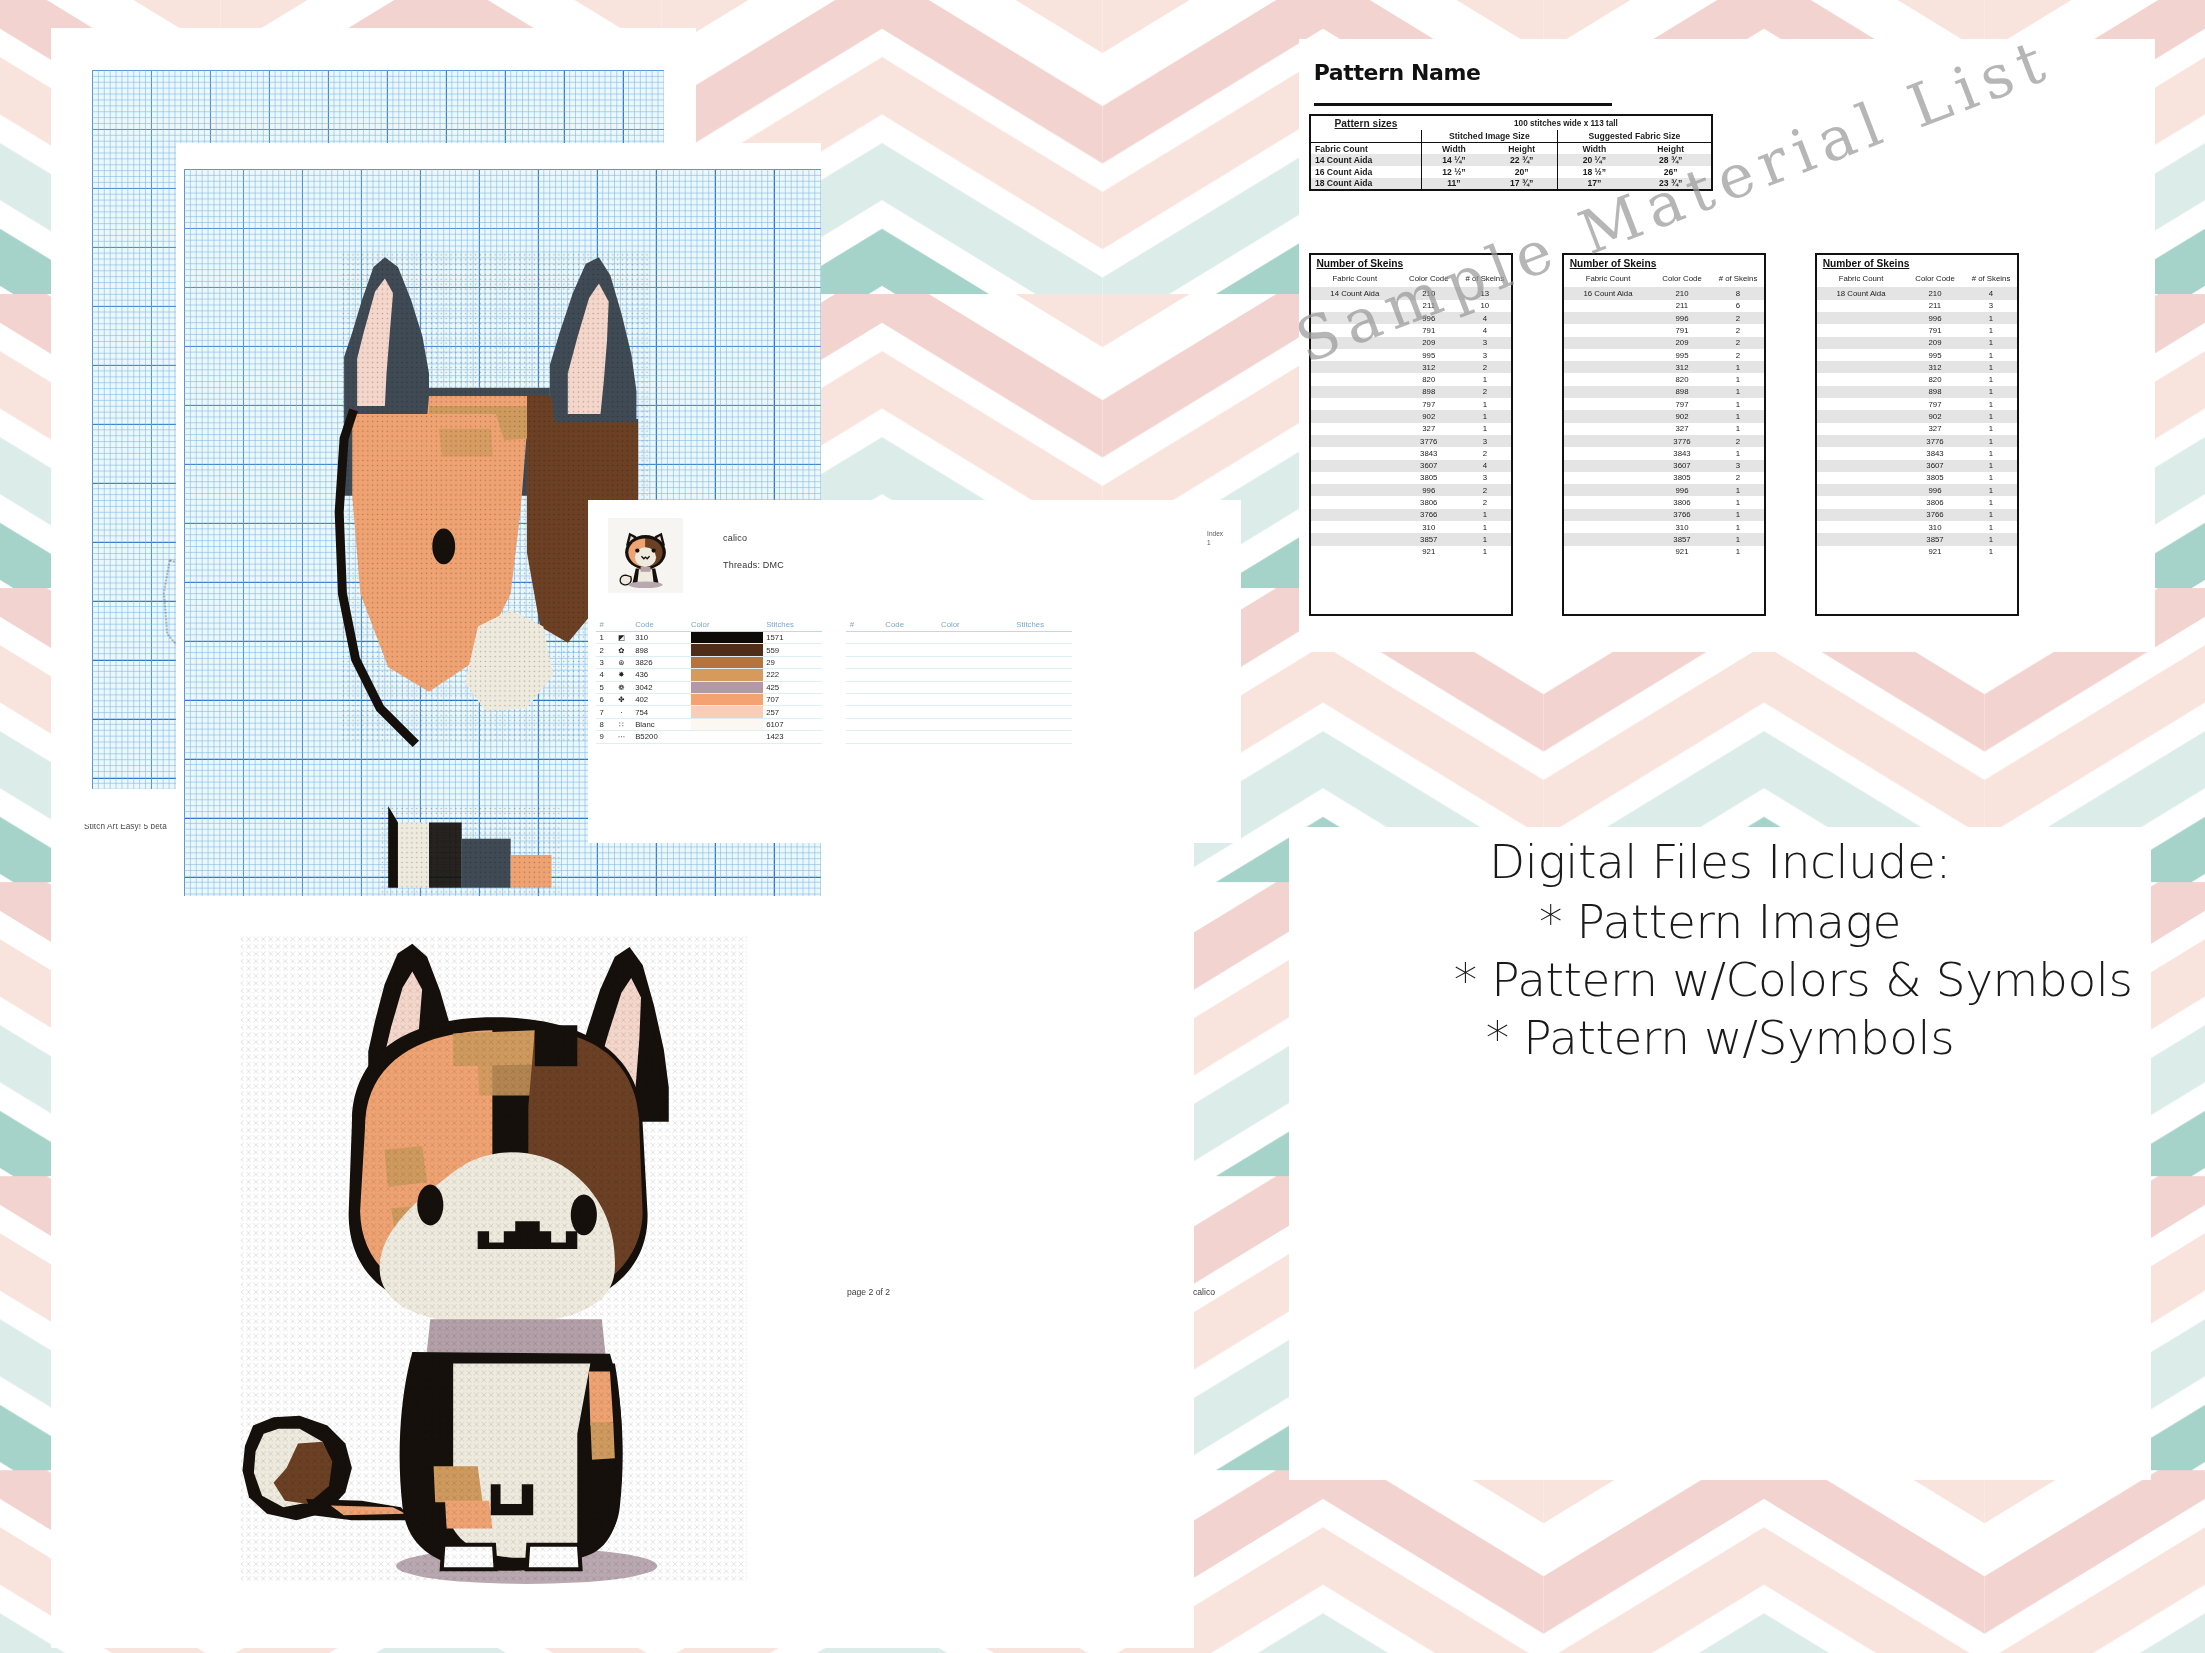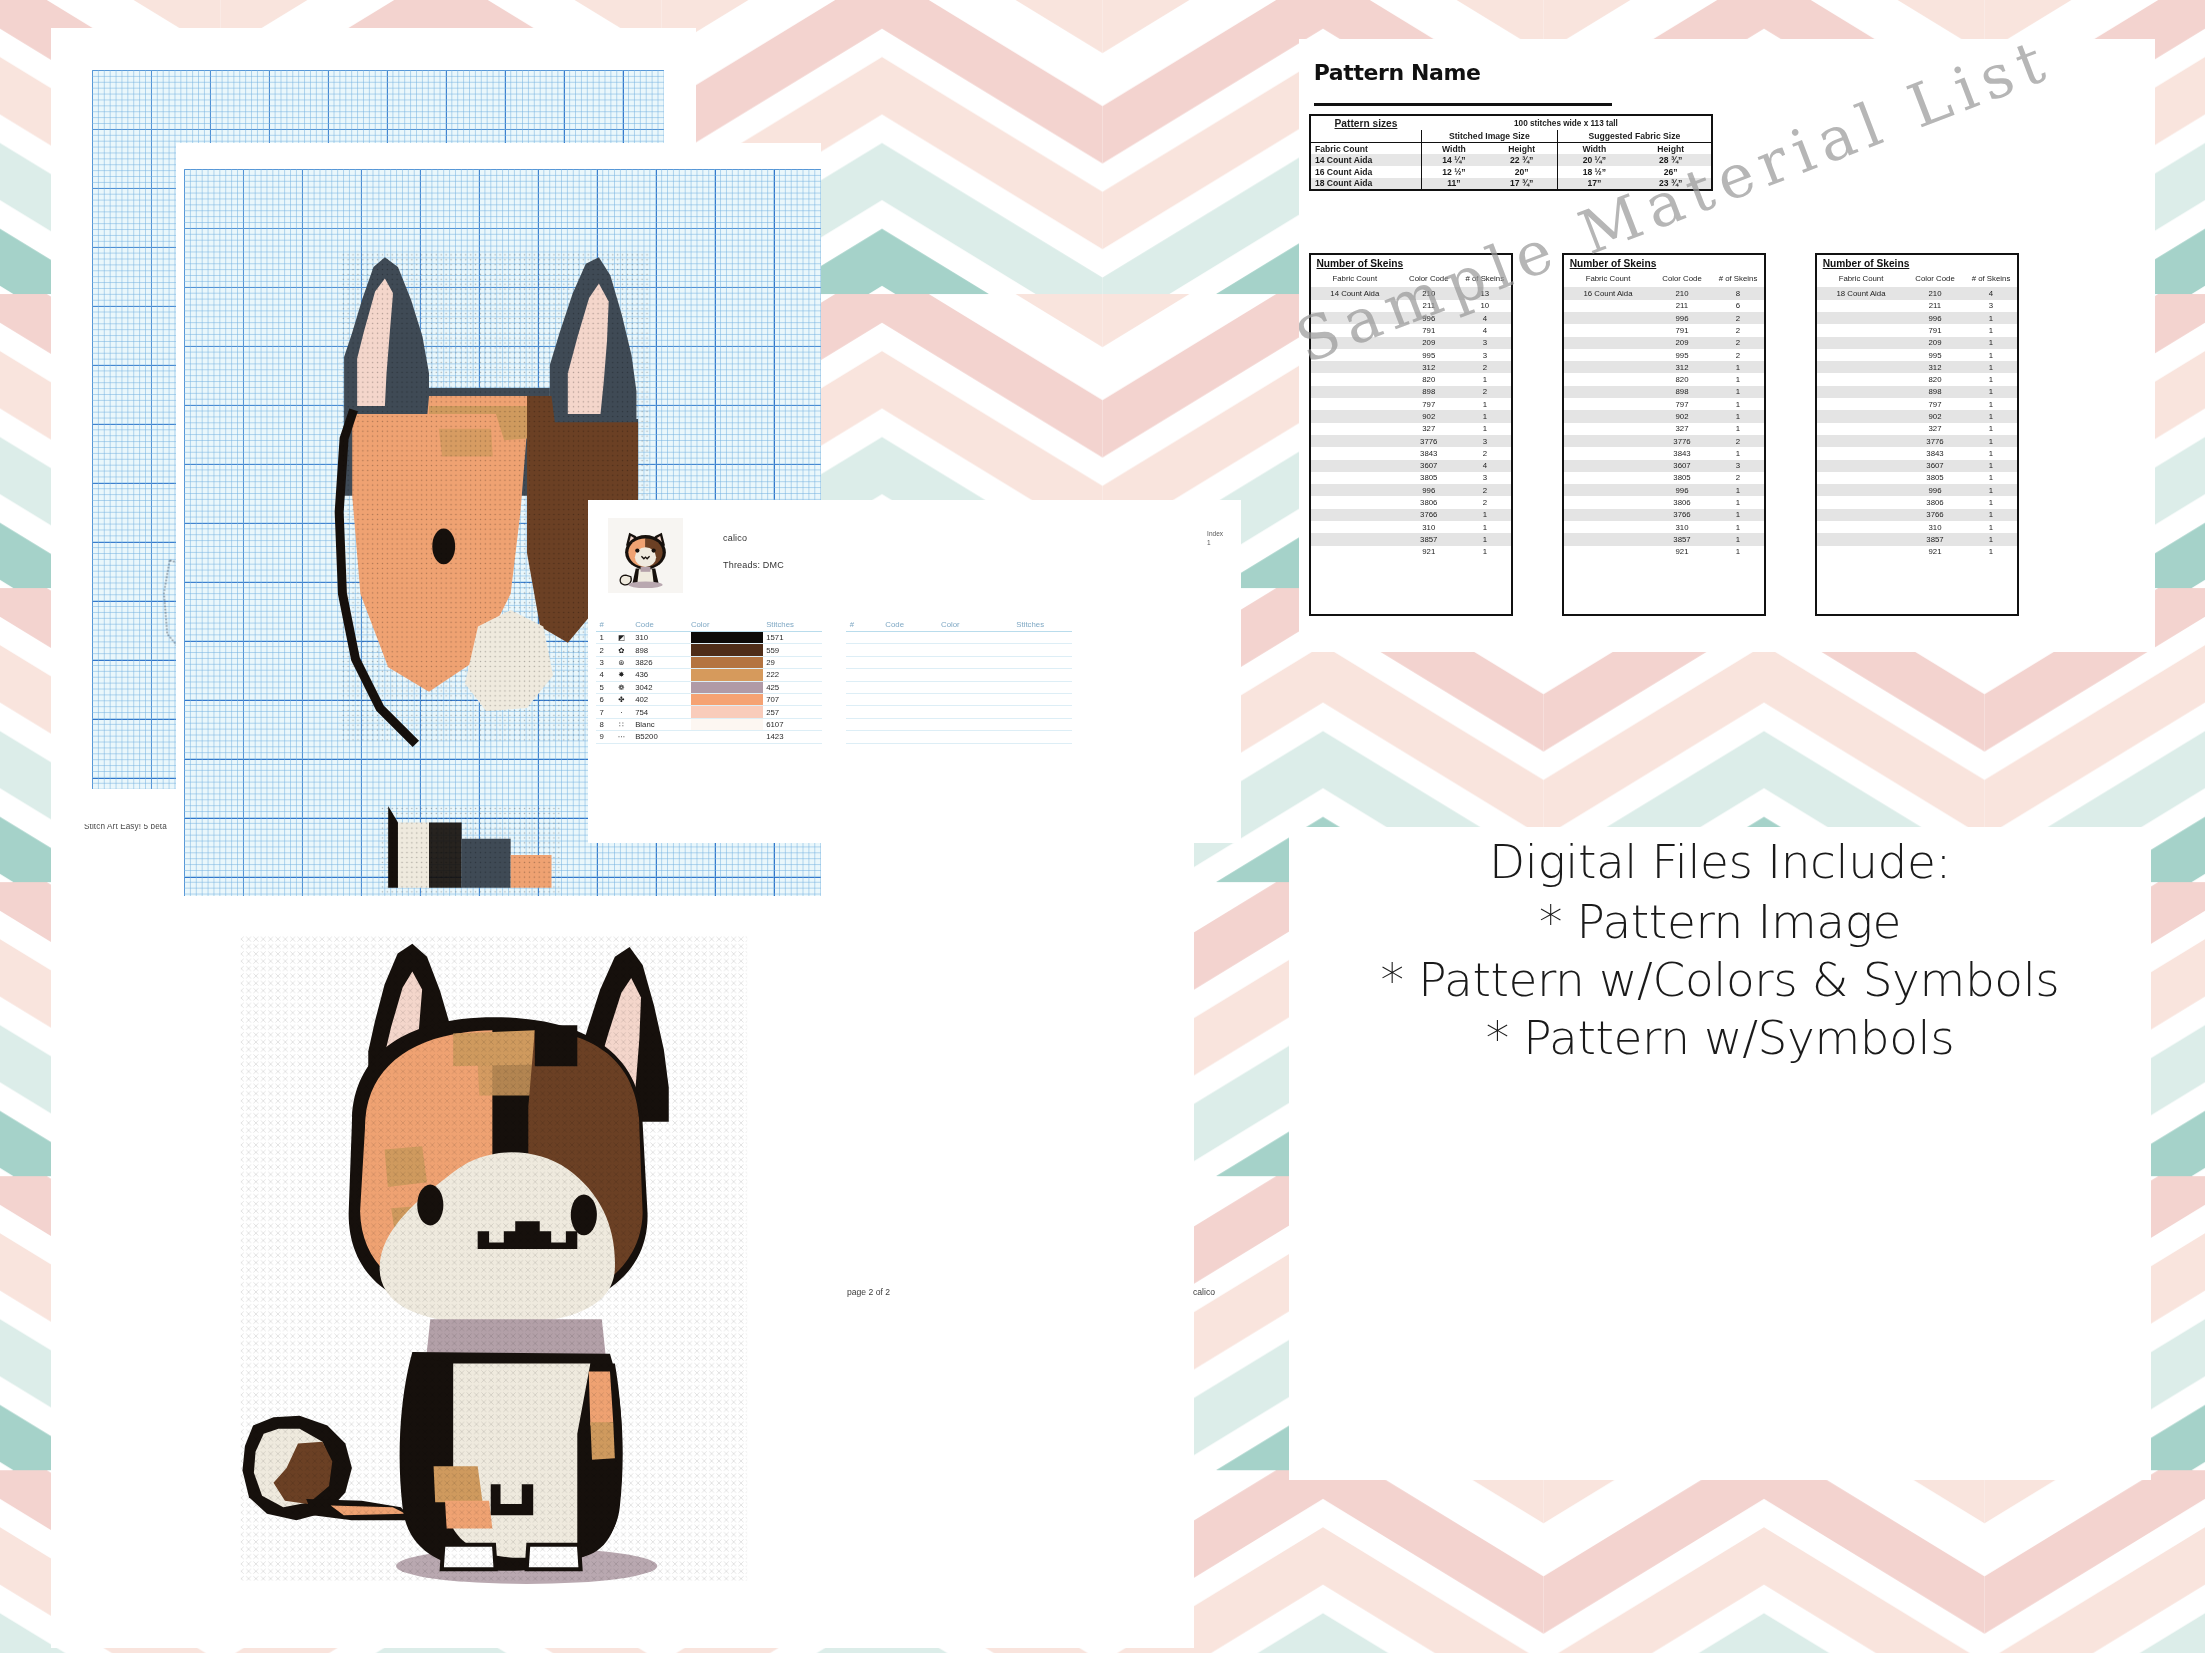--- a/index.html
+++ b/index.html
@@ -998,16 +998,16 @@
   </div>
 </div>
 
 <div id="watermark">
   <span>Sample Material List</span>
 </div>
 
 <div id="promo">
   <div class="line">Digital Files Include:</div>
   <div class="line">* Pattern Image</div>
-  <div class="line wrap" style="width:825px;">* Pattern w/Colors &amp; Symbols</div>
+  <div class="line wrap" style="width:825px;text-align:right;">* Pattern w/Colors &amp; Symbols</div>
   <div class="line">* Pattern w/Symbols</div>
 </div>
 
 
 </body></html>

